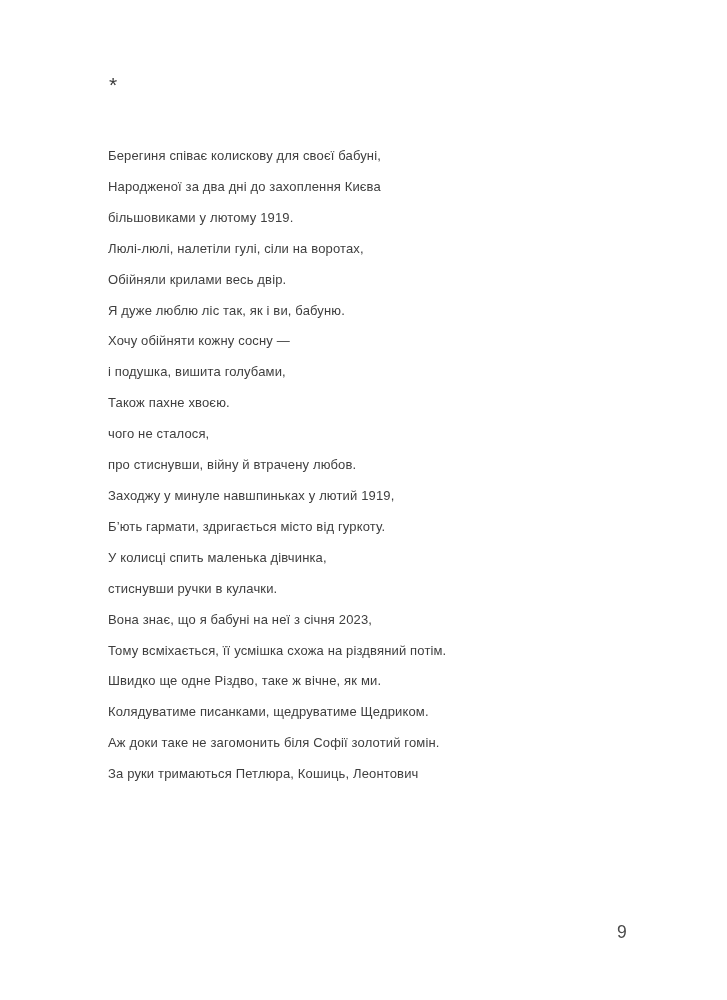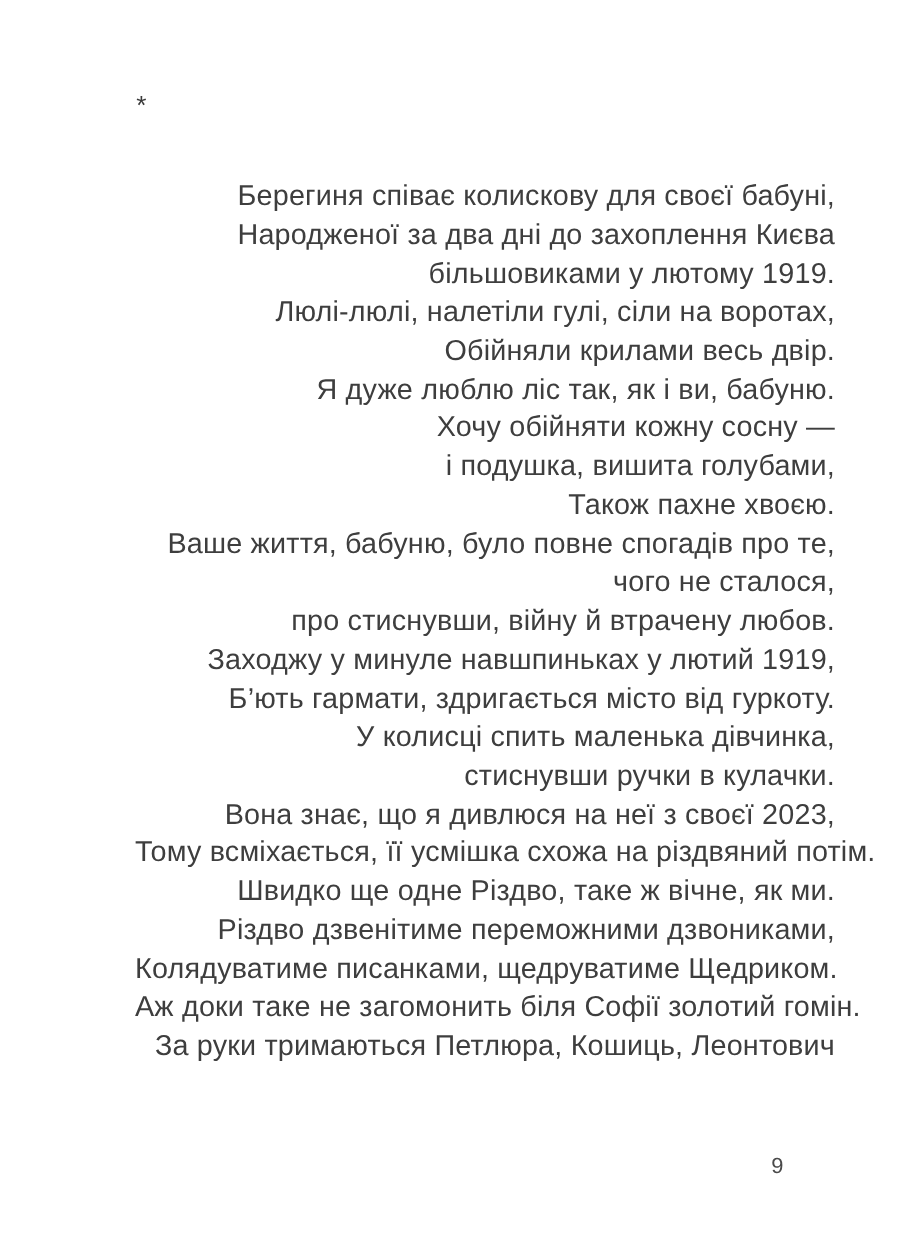--- a/index.html
+++ b/index.html
@@ -25,27 +25,26 @@
     color: #3a3a3a;
     letter-spacing: 0.2px;
   }
   .poem {
     position: absolute;
     left: 108px;
     top: 141px;
     width: 560px;
   }
   .poem-line {
-    font-size: 23px;
+    font-size: 13px;
     line-height: 30.9px;
     letter-spacing: 0.15px;
     color: #3e3e3e;
     white-space: nowrap;
     font-weight: 400;
-    text-align: right;
   }
   .page-number {
     position: absolute;
     left: 617px;
     top: 922px;
     font-size: 17.5px;
     color: #4a4a4a;
     letter-spacing: 0.2px;
   }
 </style>
@@ -59,31 +58,29 @@
   <div class="poem">
     <div class="poem-line">Берегиня співає колискову для своєї бабуні,</div>
     <div class="poem-line">Народженої за два дні до захоплення Києва</div>
     <div class="poem-line">більшовиками у лютому 1919.</div>
     <div class="poem-line">Люлі-люлі, налетіли гулі, сіли на воротах,</div>
     <div class="poem-line">Обійняли крилами весь двір.</div>
     <div class="poem-line">Я дуже люблю ліс так, як і ви, бабуню.</div>
     <div class="poem-line">Хочу обійняти кожну сосну —</div>
     <div class="poem-line">і подушка, вишита голубами,</div>
     <div class="poem-line">Також пахне хвоєю.</div>
-    <div class="poem-line">Ваше життя, бабуню, було повне спогадів про те,</div>
     <div class="poem-line">чого не сталося,</div>
     <div class="poem-line">про стиснувши, війну й втрачену любов.</div>
     <div class="poem-line">Заходжу у минуле навшпиньках у лютий 1919,</div>
     <div class="poem-line">Б’ють гармати, здригається місто від гуркоту.</div>
     <div class="poem-line">У колисці спить маленька дівчинка,</div>
     <div class="poem-line">стиснувши ручки в кулачки.</div>
-    <div class="poem-line">Вона знає, що я дивлюся на неї з своєї 2023,</div>
+    <div class="poem-line">Вона знає, що я бабуні на неї з січня 2023,</div>
     <div class="poem-line">Тому всміхається, її усмішка схожа на різдвяний потім.</div>
     <div class="poem-line">Швидко ще одне Різдво, таке ж вічне, як ми.</div>
-    <div class="poem-line">Різдво дзвенітиме переможними дзвониками,</div>
     <div class="poem-line">Колядуватиме писанками, щедруватиме Щедриком.</div>
     <div class="poem-line">Аж доки таке не загомонить біля Софії золотий гомін.</div>
     <div class="poem-line">За руки тримаються Петлюра, Кошиць, Леонтович</div>
   </div>
 
   <div class="page-number">9</div>
 
 </div>
 
 </body></html>

